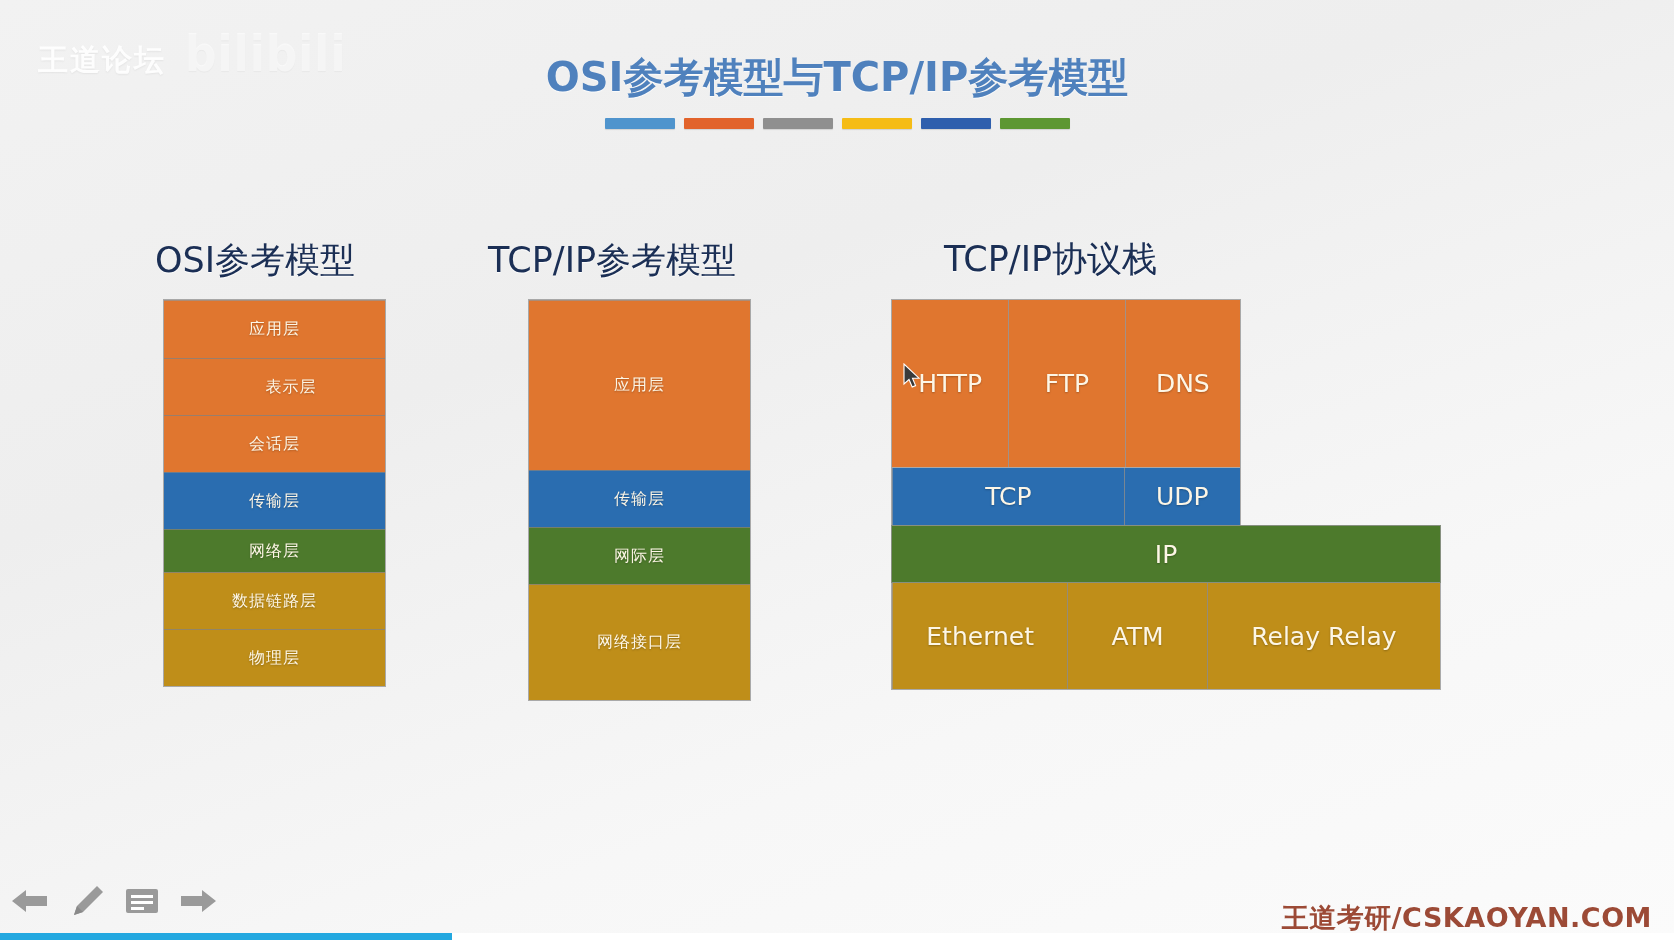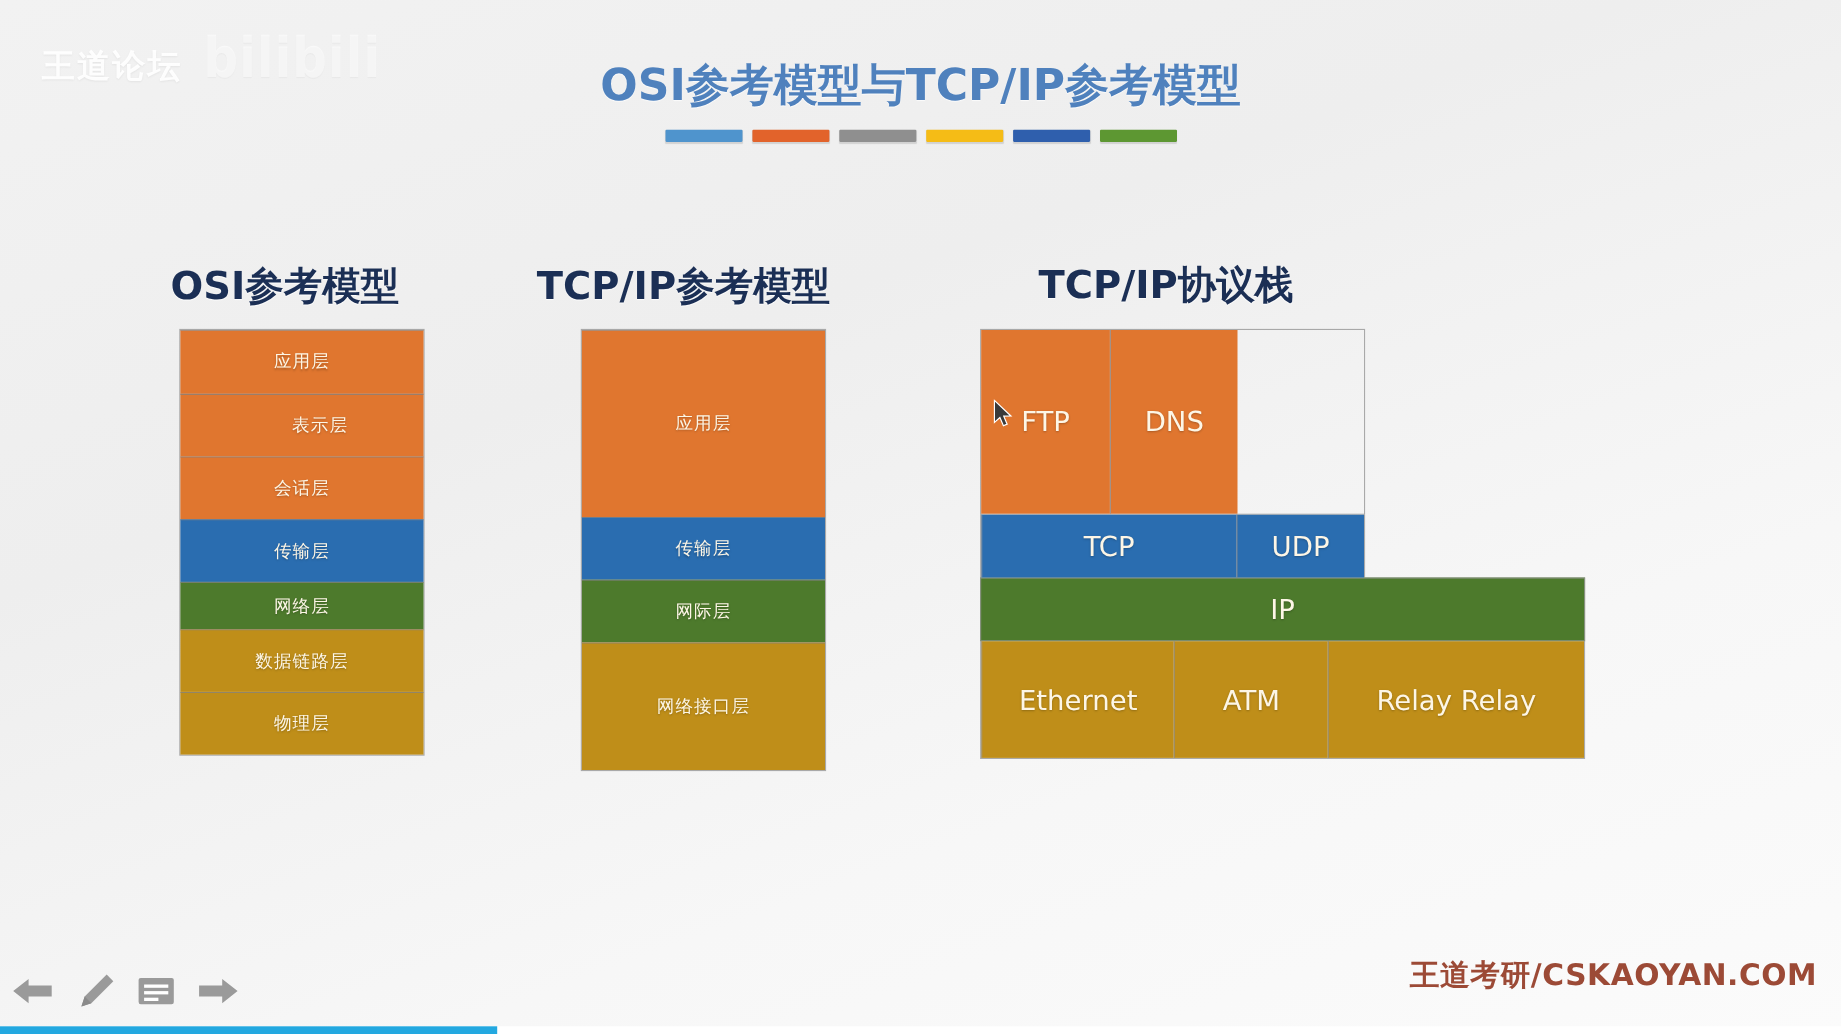--- a/index.html
+++ b/index.html
@@ -45,21 +45,21 @@
     display: flex; justify-content: center; gap: 9px;
   }
   #title-rule .seg {
     width: 70px; height: 11px; border-radius: 1px;
     box-shadow: 0 1px 1px rgba(0,0,0,0.12);
   }
 
   
   .col-title {
     position: absolute;
-    font-size: 35px; font-weight: 700;
+    font-size: 35px; font-weight: 400;
     color: #1b2f55;
     font-family: "DejaVu Sans", sans-serif;
     white-space: nowrap;
     text-shadow: 0 1px 1px rgba(255,255,255,0.9);
   }
   .stack { position: absolute; }
   .band {
     display: flex;
     align-items: center; justify-content: center;
     color: #fdf6e6;
@@ -112,21 +112,21 @@
   #proto-link { display: flex; height: 107px; width: 550px;
                 border: 1px solid rgba(150,150,150,0.8); border-top: none; }
 
   
   #bottom-icons {
     position: absolute; left: 10px; bottom: 22px;
     display: flex; align-items: center; gap: 18px;
   }
   #bottom-icons svg { display: block; }
   #brand {
-    position: absolute; right: 22px; bottom: 36px;
+    position: absolute; right: 22px; bottom: 4px;
     font-size: 27px; font-weight: 600; letter-spacing: 0.5px;
     color: #9c4a36;
     font-family: "DejaVu Sans", sans-serif;
   }
   #progress-track {
     position: absolute; left: 0; bottom: 0;
     width: 1674px; height: 7px; background: #ffffff;
   }
   #progress-fill {
     position: absolute; left: 0; bottom: 0;
@@ -167,20 +167,21 @@
   <div class="stack" id="tcpip-stack">
       <div class="band first" style="background: rgb(224, 118, 47); height: 170px;">应用层</div>
       <div class="band" style="background: rgb(42, 109, 176); height: 57px;">传输层</div>
       <div class="band" style="background: rgb(77, 122, 44); height: 57px;">网际层</div>
       <div class="band" style="background: rgb(191, 142, 25); height: 116px;">网络接口层</div>
     </div>
 
   <div class="col-title" id="proto-title">TCP/IP协议栈</div>
   <div class="stack" id="proto-stack">
     <div id="proto-app" class="cellrow">
+        <div class="cell" style="background: rgb(224, 118, 47); width: 117px; height: 100%;">HTTP</div>
         <div class="cell" style="background: rgb(224, 118, 47); width: 117px; height: 100%;">FTP</div>
         <div class="cell" style="background: rgb(224, 118, 47); width: 116px; height: 100%;">DNS</div>
       </div>
     <div id="proto-tcp" class="cellrow">
         <div class="cell" style="background: rgb(42, 109, 176); width: 233px; height: 100%;">TCP</div>
         <div class="cell" style="background: rgb(42, 109, 176); width: 117px; height: 100%;">UDP</div>
       </div>
     <div id="proto-ip" style="background: rgb(77, 122, 44);">IP</div>
     <div id="proto-link" class="cellrow">
         <div class="cell" style="background: rgb(191, 142, 25); width: 176px; height: 100%;">Ethernet</div>

